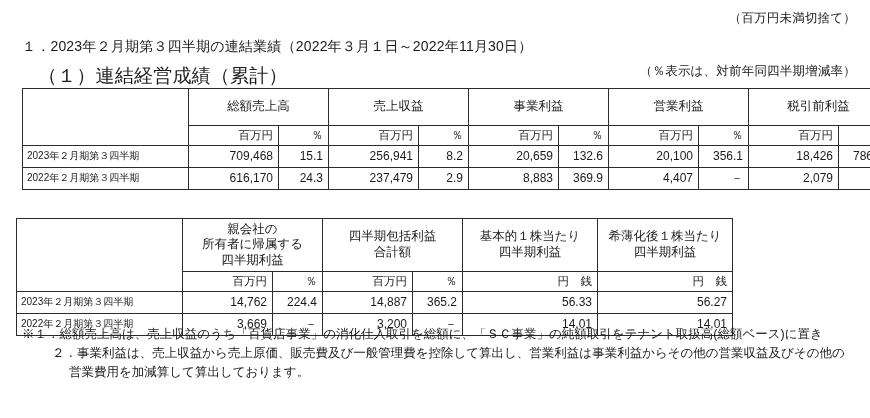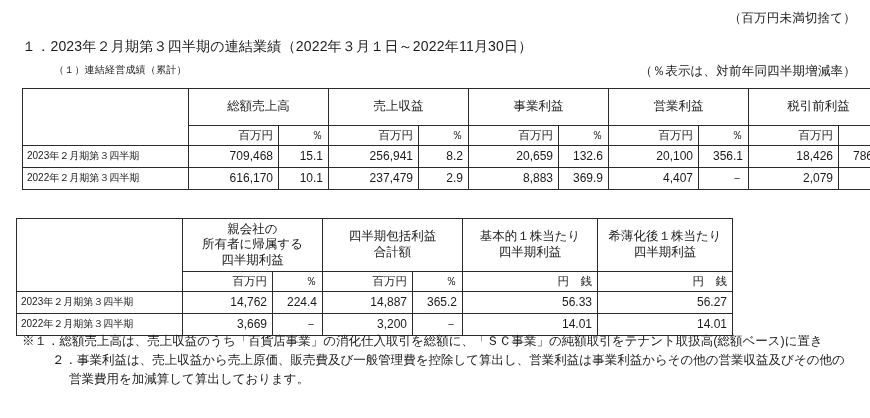--- a/index.html
+++ b/index.html
@@ -32,22 +32,22 @@
   .heading1 {
     position: absolute;
     top: 38px;
     left: 22px;
     font-size: 14px;
     letter-spacing: 0.2px;
   }
   .heading2 {
     position: absolute;
     top: 63px;
-    left: 54px;
-    font-size: 10px;
+    left: 38px;
+    font-size: 19px;
     letter-spacing: 0.2px;
   }
   .heading2-note {
     position: absolute;
     top: 63px;
     right: 14px;
     font-size: 12.5px;
     letter-spacing: 0.2px;
   }
   table.fin {
@@ -87,21 +87,20 @@
   #table1 { top: 88px; left: 22px; width: 826px; }
   
   #table2 { top: 218px; left: 16px; width: 716px; }
   .notes {
     position: absolute;
     top: 325px;
     left: 22px;
     width: 830px;
     font-size: 12.5px;
     line-height: 1.5;
-    margin-top: 7px;
   }
   .notes .nline {
     display: block;
     white-space: pre-wrap;
   }
   .notes .indent1 { padding-left: 0px; }
   .notes .indent2 { padding-left: 30px; }
   .notes .indent3 { padding-left: 47px; }
 </style>
 </head>
@@ -159,21 +158,21 @@
         <td class="rgt">20,659</td>
         <td class="rgt">132.6</td>
         <td class="rgt">20,100</td>
         <td class="rgt">356.1</td>
         <td class="rgt">18,426</td>
         <td class="rgt">786.3</td>
       </tr>
       <tr class="datarow">
         <td class="rowlabel">2022年２月期第３四半期</td>
         <td class="rgt">616,170</td>
-        <td class="rgt">10.1</td>
+        <td class="rgt">24.3</td>
         <td class="rgt">237,479</td>
         <td class="rgt">2.9</td>
         <td class="rgt">8,883</td>
         <td class="rgt">369.9</td>
         <td class="rgt">4,407</td>
         <td class="rgt">－</td>
         <td class="rgt">2,079</td>
         <td class="rgt">－</td>
       </tr>
     </tbody>

